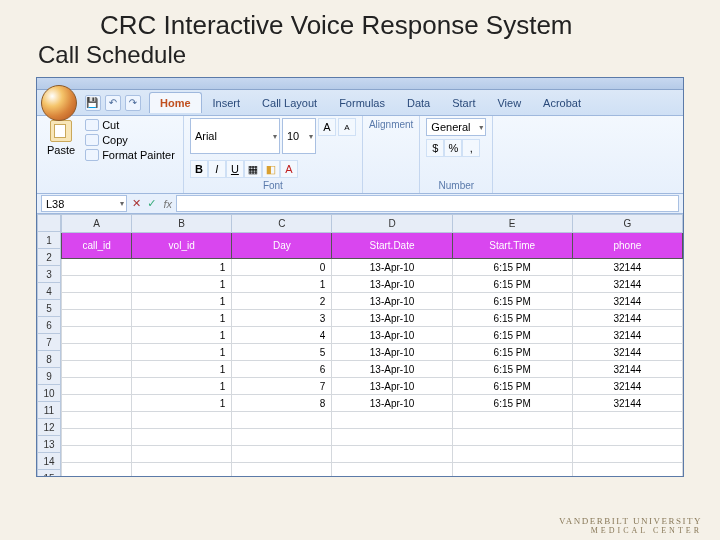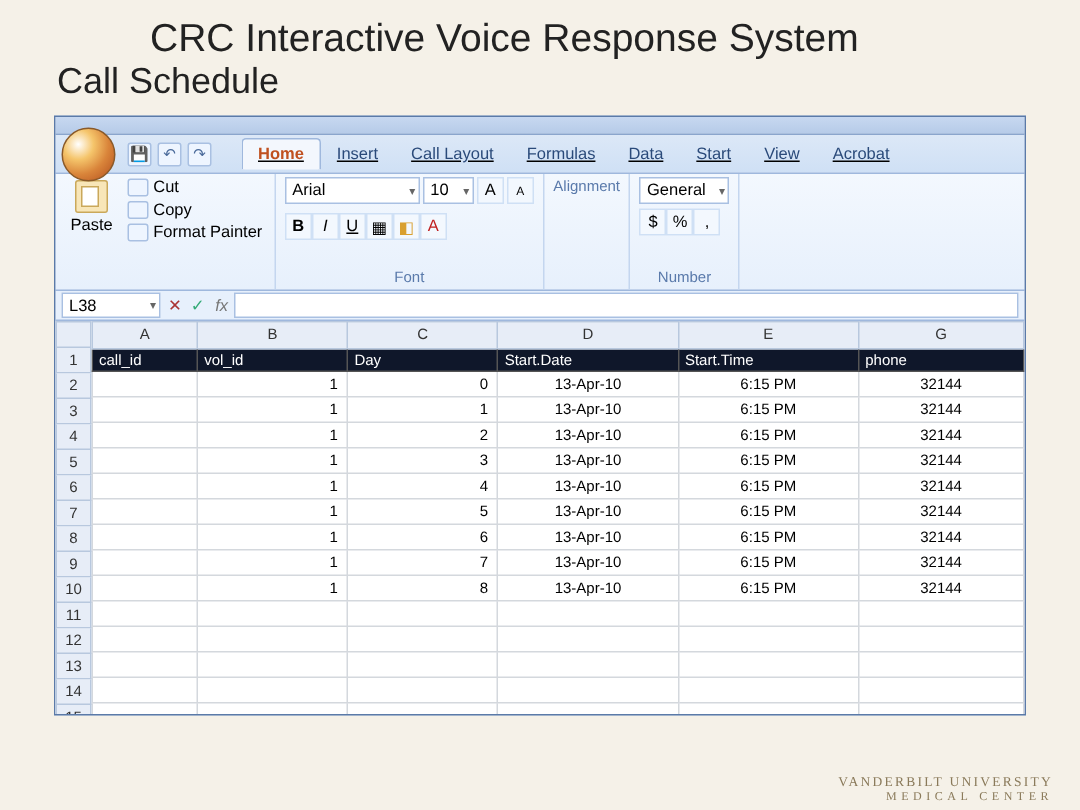--- a/index.html
+++ b/index.html
@@ -37,21 +37,21 @@
   .office-btn {
     width: 36px; height: 36px;
     border-radius: 50%;
     background: radial-gradient(circle at 30% 30%, #fff, #f5c56b 30%, #d9843a 60%, #b04c1c);
     border: 1px solid #8a5a2a;
     margin: -8px 4px -8px 2px;
     position: relative; z-index: 2;
   }
   .qat { display:flex; gap:4px; margin-left:4px; }
   .qat-btn { width:16px; height:16px; background:#eef5ff; border:1px solid #a9c0e2; border-radius:2px; display:flex; align-items:center; justify-content:center; font-size:10px; color:#4a6a9a; }
-  .tabs { display:flex; margin-left:20px;text-decoration:underline; }
+  .tabs { display:flex; margin-left:8px; }
   .tab {
     padding: 4px 10px;
     color: #2a4a7a;
     border: 1px solid transparent;
     border-bottom: none;
     cursor: pointer;
   }
   .tab.active {
     background: #f3f7fd;
     border-color: #9fb8dd;
@@ -72,47 +72,47 @@
   }
   .group-body { flex:1; display:flex; gap:4px; align-items:flex-start; }
   .group-label { text-align:center; font-size:10px; color:#5a7aab; padding:1px 0 2px 0; }
   .bigbtn { display:flex; flex-direction:column; align-items:center; gap:2px; padding:2px 4px; }
   .bigbtn .ico { width:22px; height:22px; background:#f8e6b8; border:1px solid #caa85a; border-radius:2px; position:relative; }
   .bigbtn .ico::after{content:"";position:absolute;left:3px;top:3px;width:10px;height:12px;background:#fff;border:1px solid #caa85a;}
   .stack { display:flex; flex-direction:column; gap:1px; }
   .mini { display:flex; align-items:center; gap:3px; padding:1px 2px; }
   .mini .mi { width:14px; height:12px; background:#eef5ff; border:1px solid #a9c0e2; border-radius:2px; }
   .fontsel { display:flex; gap:2px; margin-bottom:3px;}
-  .sel { border:1px solid #a9c0e2; background:#fff; height:18px; padding:0 14px 0 4px; font-size:11px; display:flex; align-items:center; position:relative;}
+  .sel { border:1px solid #a9c0e2; background:#fff; height:36px; padding:0 14px 0 4px; font-size:11px; display:flex; align-items:center; position:relative;}
   .sel::after{content:"▾"; position:absolute; right:2px; font-size:8px; color:#666;}
   .btnrow { display:flex; gap:0; }
   .rb { width:18px; height:18px; border:1px solid #cfe0f5; display:flex; align-items:center; justify-content:center; font-size:11px; background:#f3f8fe;}
   .rb.b{font-weight:bold;} .rb.i{font-style:italic;} .rb.u{text-decoration:underline;}
   .alignico{ width:16px; height:14px; border:1px solid #cfe0f5; background:#f3f8fe; position:relative;}
   .alignico::before,.alignico::after{content:"";position:absolute;left:2px;right:2px;height:2px;background:#5a7aab;}
   .alignico::before{top:3px;} .alignico::after{bottom:3px;}
   .wraprow{ display:flex; align-items:center; gap:3px; padding:1px 3px; }
   .wraprow .wi{width:14px;height:12px;border:1px solid #a9c0e2;background:#eef5ff;}
   .numfmt{ border:1px solid #a9c0e2; background:#fff; height:18px; padding:0 14px 0 4px; font-size:11px; display:flex;align-items:center; position:relative; min-width:60px;}
   .numfmt::after{content:"▾";position:absolute;right:2px;font-size:8px;color:#666;}
 
   .namebox-row { display:flex; background:#e7f0fc; border-bottom:1px solid #9fb8dd; height:20px; align-items:center;}
-  .namebox { width:66px; border:1px solid #a9c0e2; background:#fff; height:17px; margin:0 2px 0 4px; padding:0 4px; font-size:11px; display:flex; align-items:center; position:relative;}
+  .namebox { width:86px; border:1px solid #a9c0e2; background:#fff; height:17px; margin:0 2px 0 4px; padding:0 4px; font-size:11px; display:flex; align-items:center; position:relative;}
   .namebox::after{content:"▾";position:absolute;right:2px;font-size:8px;color:#666;}
   .fx{ color:#777; font-style:italic; padding:0 4px; font-size:11px;}
   .formula{ flex:1; border:1px solid #a9c0e2; background:#fff; height:17px; margin-right:4px;}
 
   .sheet { display:flex; background:#fff; }
   .rowhdrs { display:flex; flex-direction:column; }
   .corner{ width:24px; height:18px; background:#e7edf7; border:1px solid #b8c8de;}
   .rh{ width:24px; height:17px; background:#e7edf7; border:1px solid #b8c8de; border-top:none; display:flex; align-items:center; justify-content:center; font-size:10px; color:#333;}
   .gridwrap{ flex:1; overflow:hidden;}
   table.grid { border-collapse:collapse; width:100%; }
   .colh{ height:18px; background:#e7edf7; border:1px solid #b8c8de; font-size:10px; color:#333; text-align:center; font-weight:normal;}
-  .hdrcell{ background:#0f172a; color:#fff; border:1px solid #555; height:15px; font-size:10px; padding:0 4px;}
+  .hdrcell{ background:#d946ef; color:#fff; border:1px solid #555; height:26px; font-size:10px; text-align:center; padding:0 4px;}
   td.cell{ border:1px solid #d4d8dd; height:17px; font-size:10px; padding:0 6px; text-align:right;}
   td.cell.center{text-align:center;}
 
   .footer-logo{
     position:absolute; bottom:4px; right:18px; font-size:9px; color:#8a7a5a; letter-spacing:1.5px; text-align:right; line-height:1.1;
     font-family: Georgia, serif;
     margin-left: 24px;
   }
   .footer-logo .m{letter-spacing:3px; font-size:8px;}
 </style>

